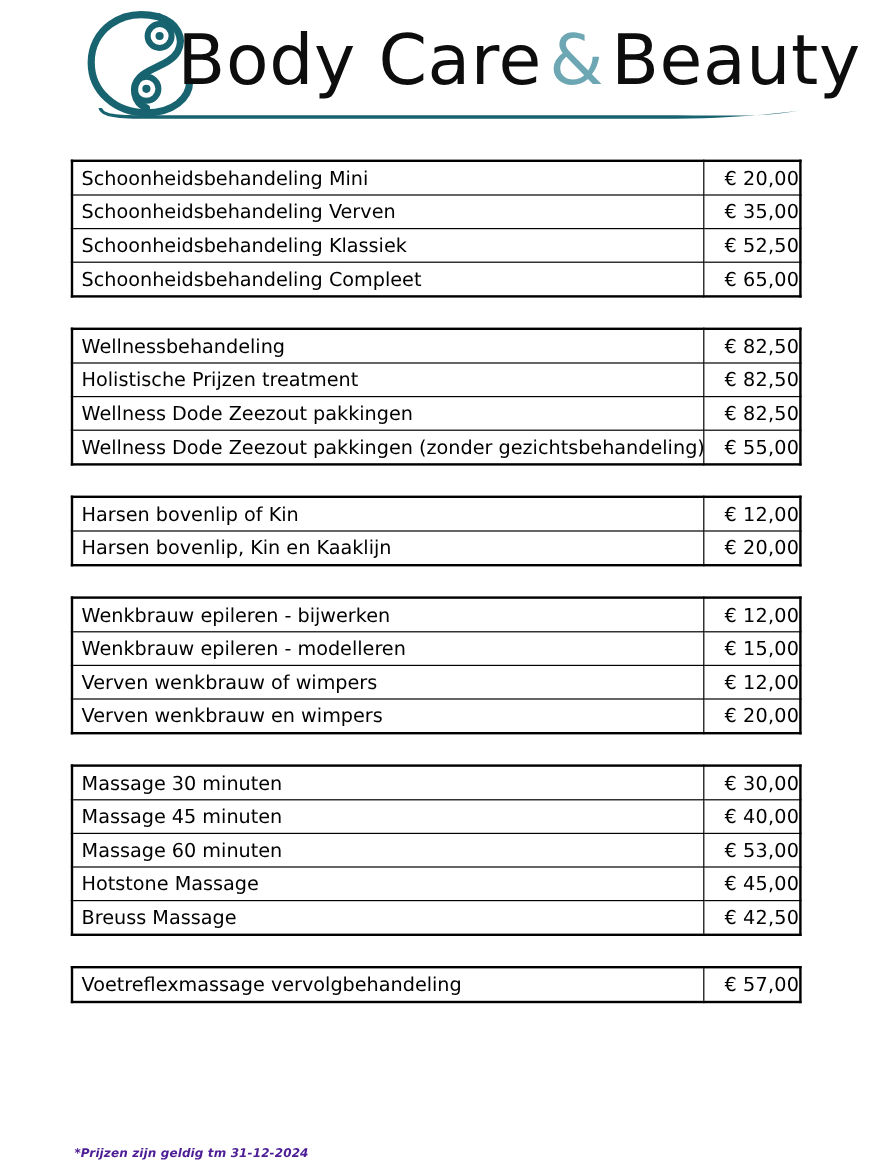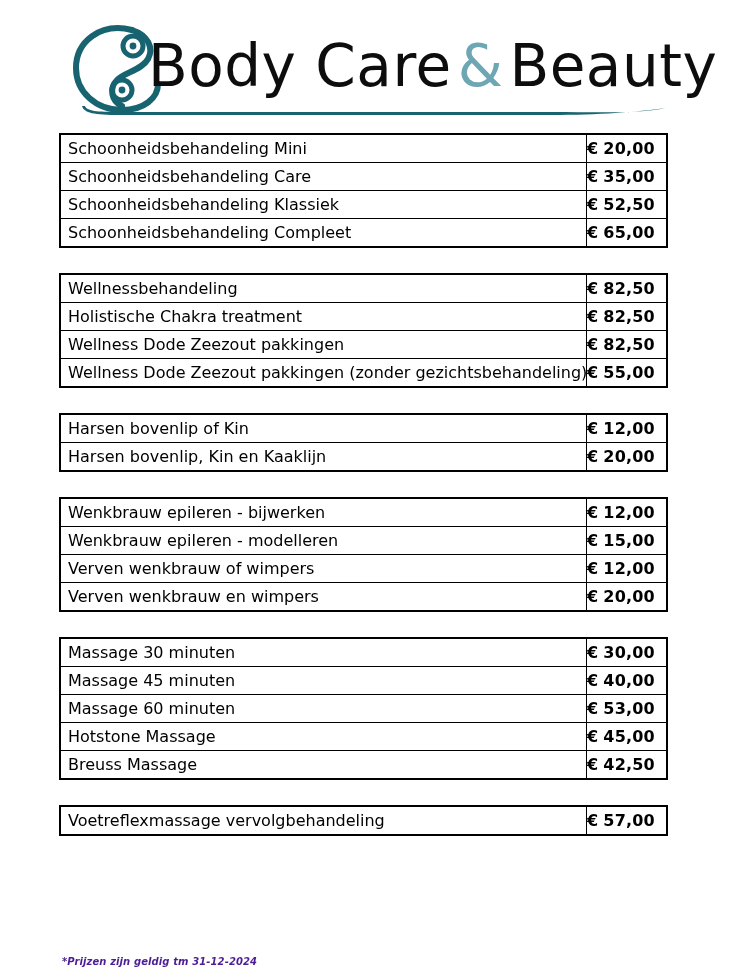--- a/index.html
+++ b/index.html
@@ -22,21 +22,21 @@
   .header {
     position: absolute;
     left: 0;
     top: 0;
     width: 731px;
     height: 118px;
   }
   .logo-wrap {
     position: absolute;
     left: 70px;
-    top: 16px;
+    top: 0;
     width: 600px;
     height: 110px;
   }
   .logo-mark {
     position: absolute;
     left: 0px;
     top: 2px;
     width: 96px;
     height: 104px;
   }
@@ -94,24 +94,23 @@
   }
   .price-table td.service {
     width: 518px;
     padding-left: 7px;
     text-align: left;
     white-space: nowrap;
     overflow: hidden;
   }
   .price-table td.price {
     width: 79px;
-    text-align: left;
+    text-align: right;
     white-space: nowrap;
     letter-spacing: 0.2px;
-    font-weight: bold;
   }
   .price .cur {
     margin-right: 5px;
   }
 
   
   .footnote {
     position: absolute;
     left: 62px;
     top: 956px;
@@ -148,42 +147,42 @@
 
 <div class="sheet">
 
   <table class="price-table">
       <tbody>
     <tr>
       <td class="service">Schoonheidsbehandeling Mini</td>
       <td class="price"><span class="cur">€</span><span>20,00</span></td>
     </tr>
     <tr>
-      <td class="service">Schoonheidsbehandeling Care</td>
+      <td class="service">Schoonheidsbehandeling Verven</td>
       <td class="price"><span class="cur">€</span><span>35,00</span></td>
     </tr>
     <tr>
       <td class="service">Schoonheidsbehandeling Klassiek</td>
       <td class="price"><span class="cur">€</span><span>52,50</span></td>
     </tr>
     <tr>
       <td class="service">Schoonheidsbehandeling Compleet</td>
       <td class="price"><span class="cur">€</span><span>65,00</span></td>
     </tr>
   </tbody>
     </table>
 
   <table class="price-table">
       <tbody>
     <tr>
       <td class="service">Wellnessbehandeling</td>
       <td class="price"><span class="cur">€</span><span>82,50</span></td>
     </tr>
     <tr>
-      <td class="service">Holistische Chakra treatment</td>
+      <td class="service">Holistische Prijzen treatment</td>
       <td class="price"><span class="cur">€</span><span>82,50</span></td>
     </tr>
     <tr>
       <td class="service">Wellness Dode Zeezout pakkingen</td>
       <td class="price"><span class="cur">€</span><span>82,50</span></td>
     </tr>
     <tr>
       <td class="service">Wellness Dode Zeezout pakkingen (zonder gezichtsbehandeling)</td>
       <td class="price"><span class="cur">€</span><span>55,00</span></td>
     </tr>

